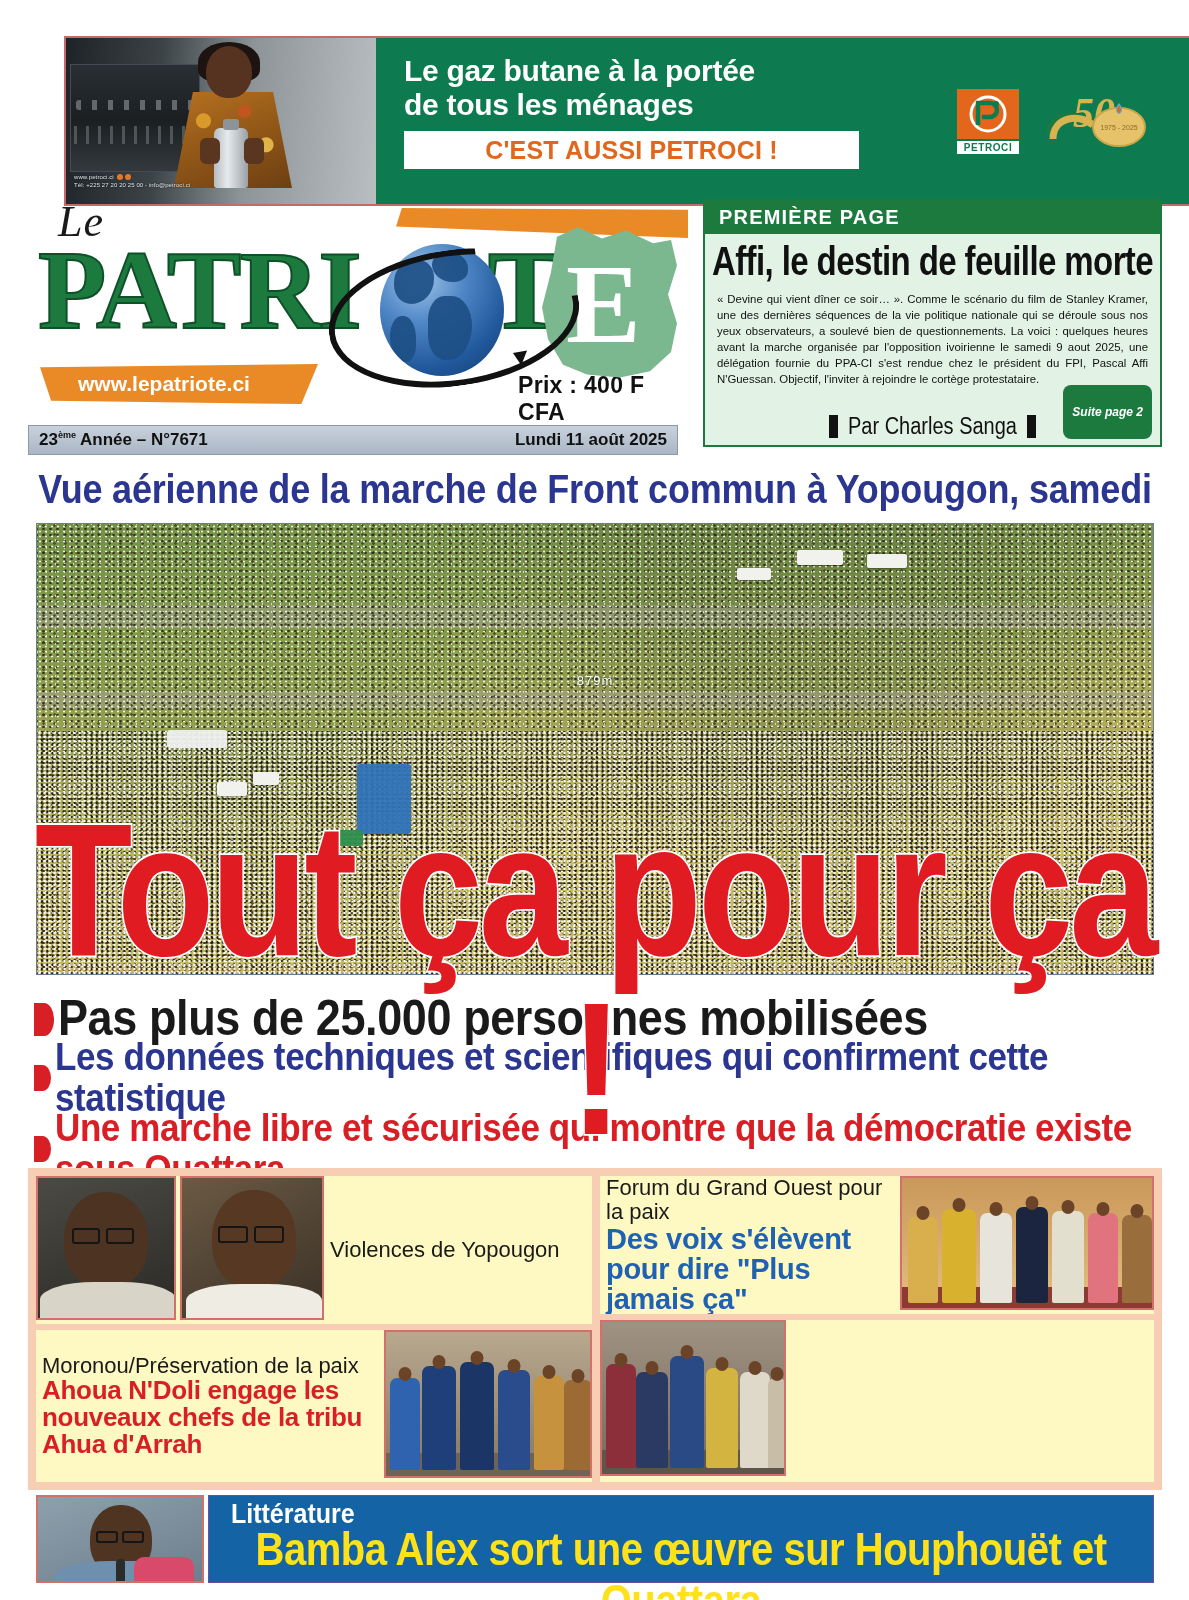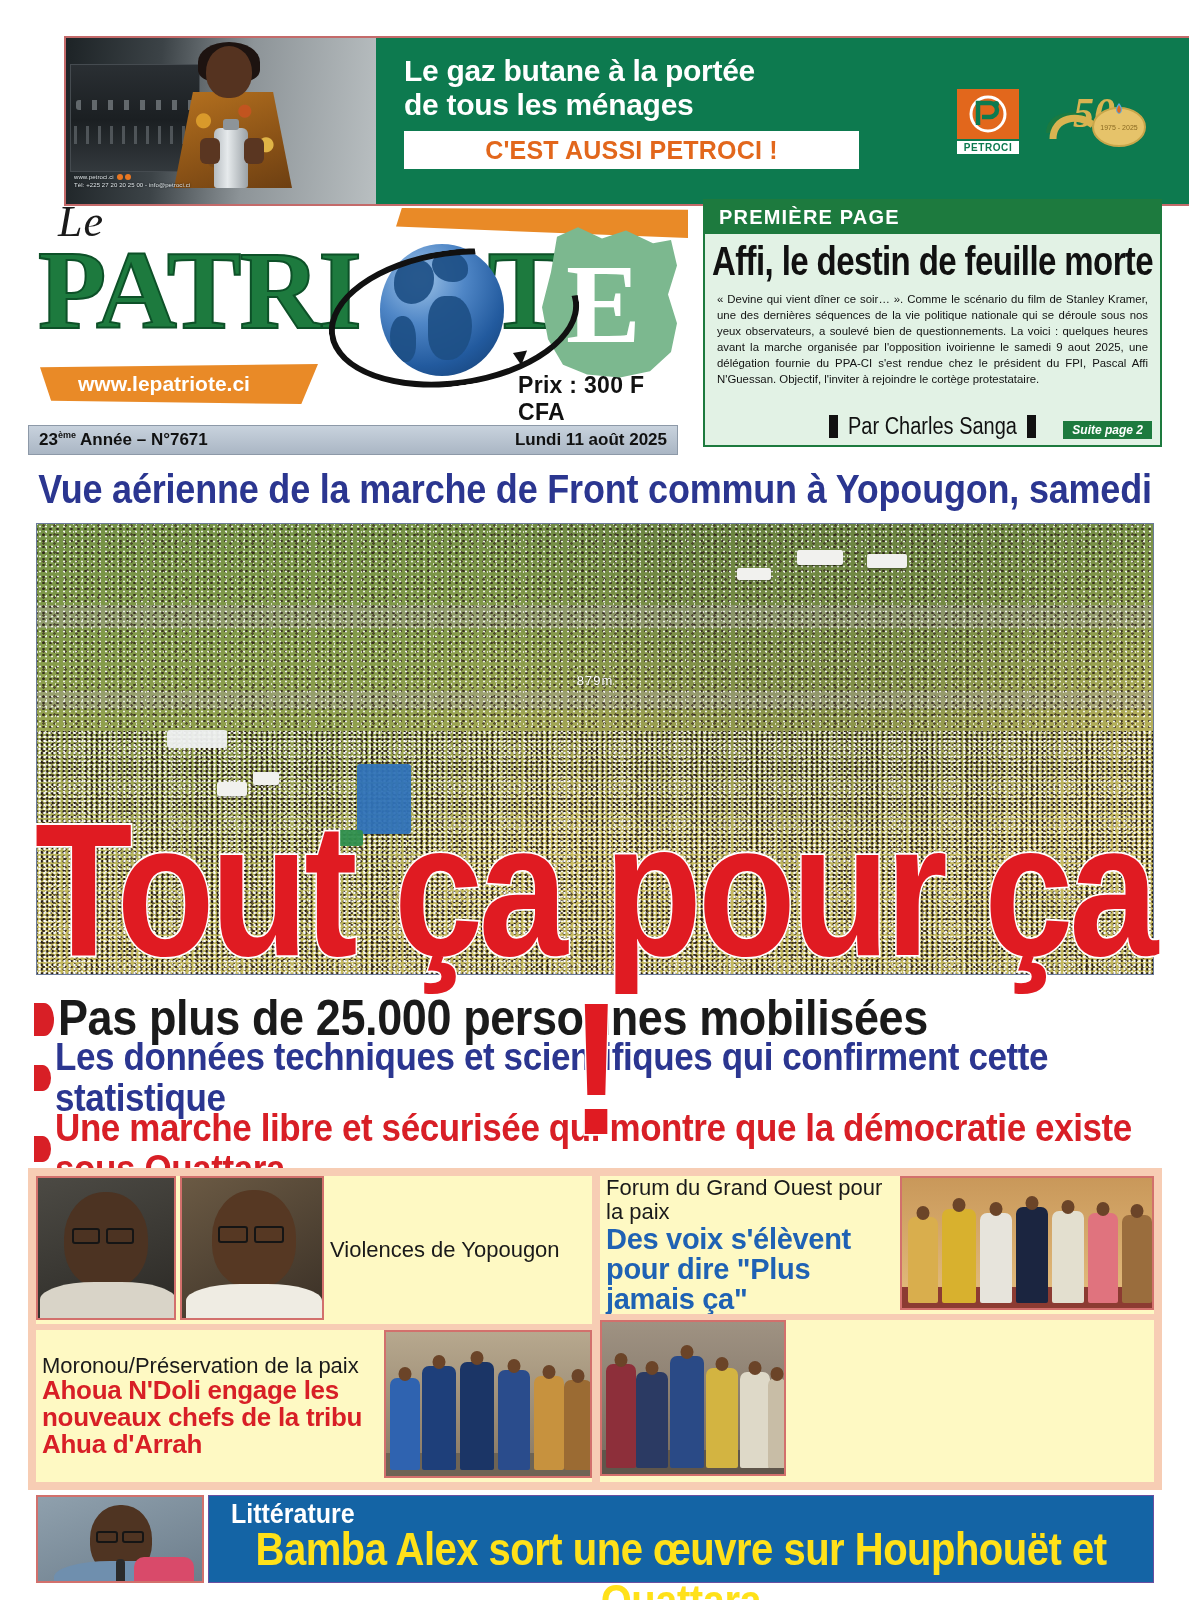--- a/index.html
+++ b/index.html
@@ -194,21 +194,21 @@
     position:absolute; left:0; bottom:7px; width:100%;
     display:flex; align-items:center; justify-content:center; gap:10px;
   }
   .pp-byline .bar { width:9px; height:23px; background:#111; }
   .pp-byline .nm {
     font-size:20px; color:#111; font-family:"Liberation Sans", sans-serif;
     transform:scaleY(1.15);
   }
   .pp-suite {
     position:absolute; right:8px; bottom:6px; background:#1d7a3e; color:#fff;
-    font-size:12px; font-style:italic; font-weight:bold; padding:2px 9px;
+    font-size:12px; font-style:italic; font-weight:bold; padding:20px 9px;border-radius:8px;
   }
 
   
   .dateline {
     position:absolute; left:28px; top:425px; width:650px; height:30px;
     background: linear-gradient(180deg,#c8d2dd 0%,#aab6c4 100%);
     border:1px solid #8d99a8; display:flex; align-items:center;
     justify-content:space-between; padding:0 10px;
   }
   .dateline span { font-weight:bold; font-size:17px; color:#111; }
@@ -415,21 +415,21 @@
       <span class="cont c1"></span>
         <span class="cont c2"></span>
       <span class="cont c3"></span>
         <span class="cont c4"></span>
     </div>
     <div class="mh-ellipse"></div>
     <div class="mh-arrow"></div>
     <div class="mh-orange-bot">
       <span class="mh-url">www.lepatriote.ci</span>
     </div>
-    <div class="mh-prix">Prix : 300 F CFA</div>
+    <div class="mh-prix">Prix : 400 F CFA</div>
   </div>
 
   <div class="pp-box">
     <div class="pp-head">PREMIÈRE PAGE</div>
     <div class="pp-title">Affi, le destin de feuille morte</div>
     <div class="pp-body">« Devine qui vient dîner ce soir… ». Comme le scénario du film de Stanley Kramer, une des dernières séquences de la vie politique nationale qui se déroule sous nos yeux observateurs, a soulevé bien de questionnements. La voici : quelques heures avant la marche organisée par l'opposition ivoirienne le samedi 9 aout 2025, une délégation fournie du PPA-CI s'est rendue chez le président du FPI, Pascal Affi N'Guessan. Objectif, l'inviter à rejoindre le cortège protestataire.</div>
     <div class="pp-byline">
       <span class="bar"></span>
       <span class="nm">Par Charles Sanga</span>
       <span class="bar"></span>

